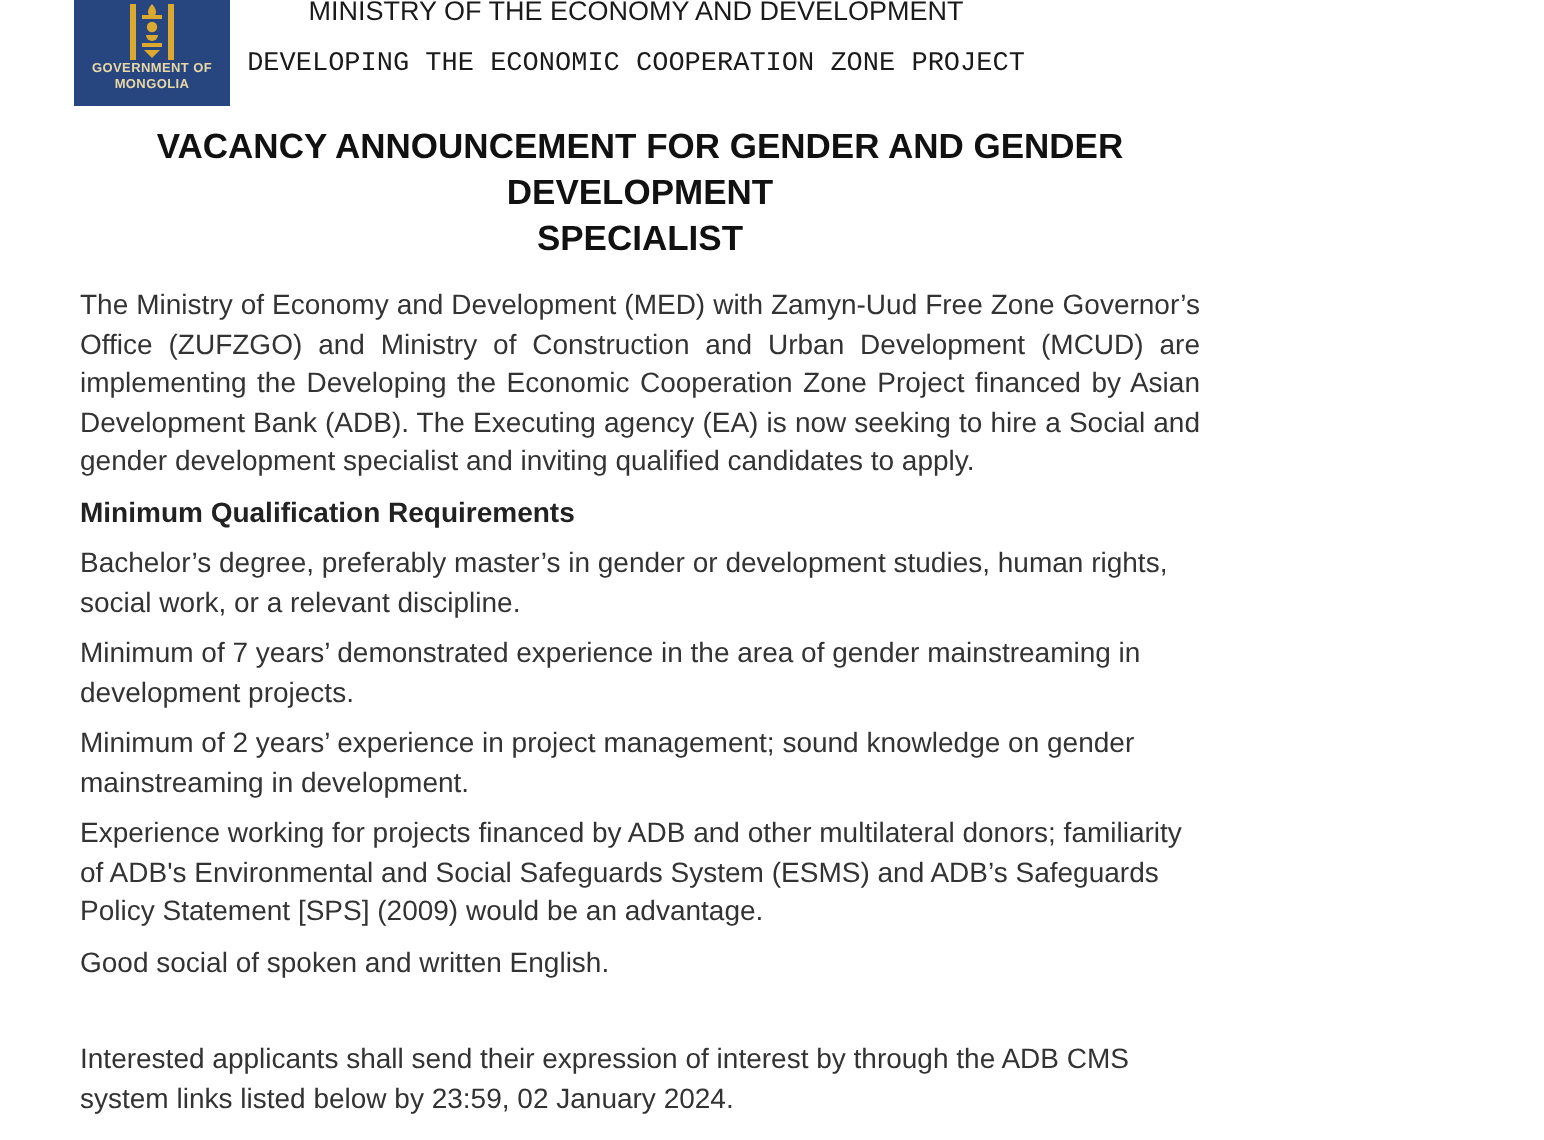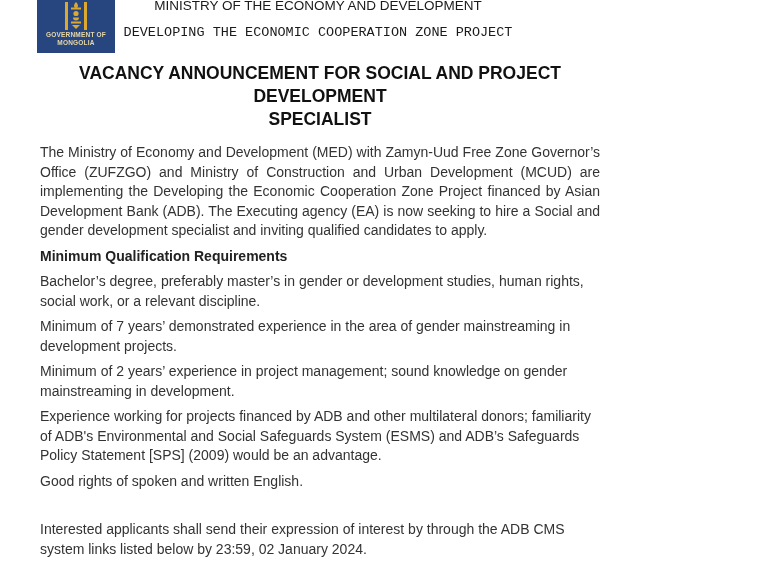--- a/index.html
+++ b/index.html
@@ -88,31 +88,31 @@
     <div class="header-line2">DEVELOPING THE ECONOMIC COOPERATION ZONE PROJECT</div>
   </div>
 
   <div class="adb-logo">
     <span class="adb-logo-text">ADB</span>
   </div>
 
   <div class="content">
 
     <div class="doc-title">
-      <div>VACANCY ANNOUNCEMENT FOR SOCIAL AND PROJECT DEVELOPMENT</div>
+      <div>VACANCY ANNOUNCEMENT FOR GENDER AND GENDER DEVELOPMENT</div>
       <div>SPECIALIST</div>
     </div>
 
 
     <p class="justified">The Ministry of Economy and Development (MED) with Zamyn-Uud Free Zone Governor’s Office (ZUFZGO) and Ministry of Construction and Urban Development (MCUD) are implementing the Developing the Economic Cooperation Zone Project financed by Asian Development Bank (ADB). The Executing agency (EA) is now seeking to hire a Social and gender development specialist and inviting qualified candidates to apply.</p>
 
     <div class="section-heading">Minimum Qualification Requirements</div>
 
     <p>Bachelor’s degree, preferably master’s in gender or development studies, human rights, social work, or a relevant discipline.</p>
     <p>Minimum of 7 years’ demonstrated experience in the area of gender mainstreaming in development projects.</p>
     <p>Minimum of 2 years’ experience in project management; sound knowledge on gender mainstreaming in development.</p>
     <p>Experience working for projects financed by ADB and other multilateral donors; familiarity of ADB's Environmental and Social Safeguards System (ESMS) and ADB’s Safeguards Policy Statement [SPS] (2009) would be an advantage.</p>
-    <p>Good rights of spoken and written English.</p>
+    <p>Good social of spoken and written English.</p>
 
     <p class="closing">Interested applicants shall send their expression of interest by through the ADB CMS system links listed below by 23:59, 02 January 2024.</p>
 
   </div>
 </div>
 
 </body></html>

